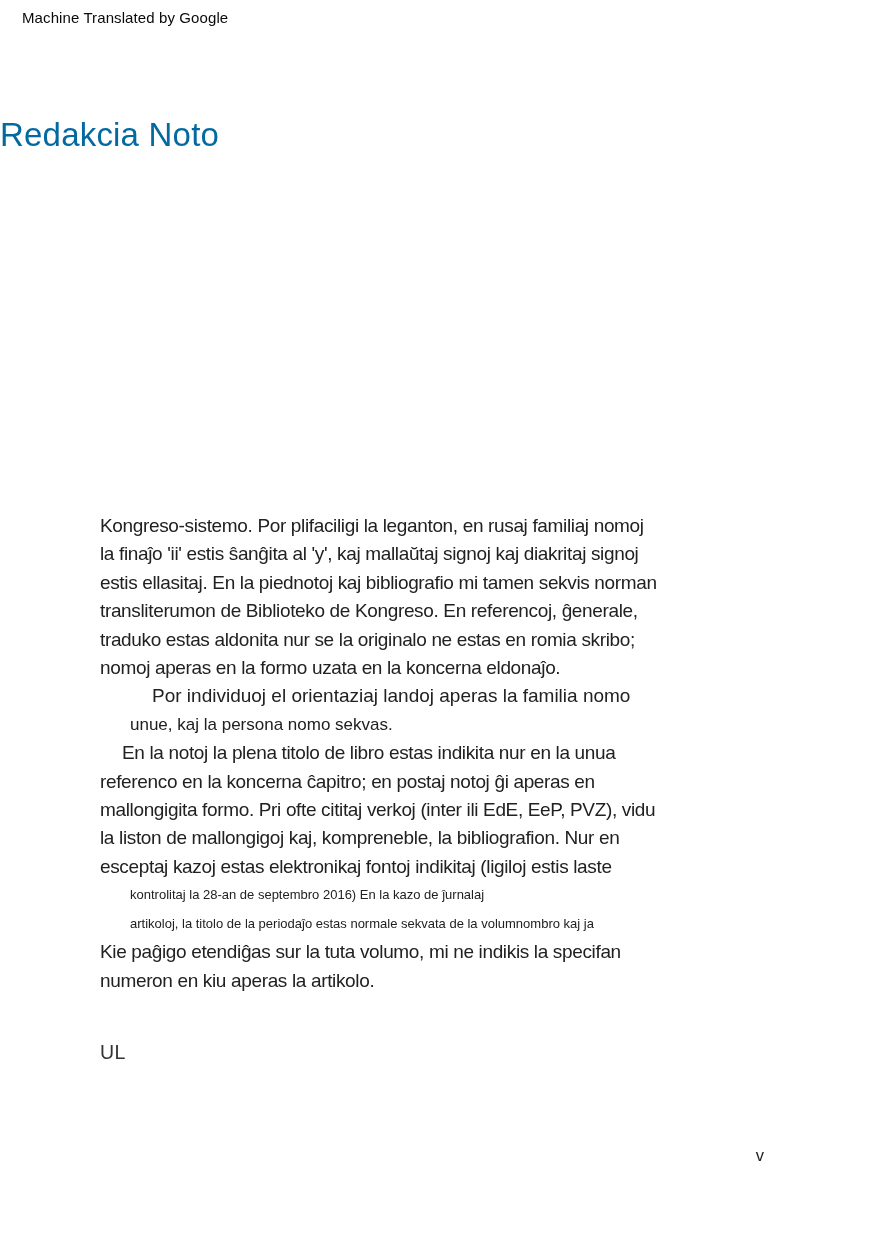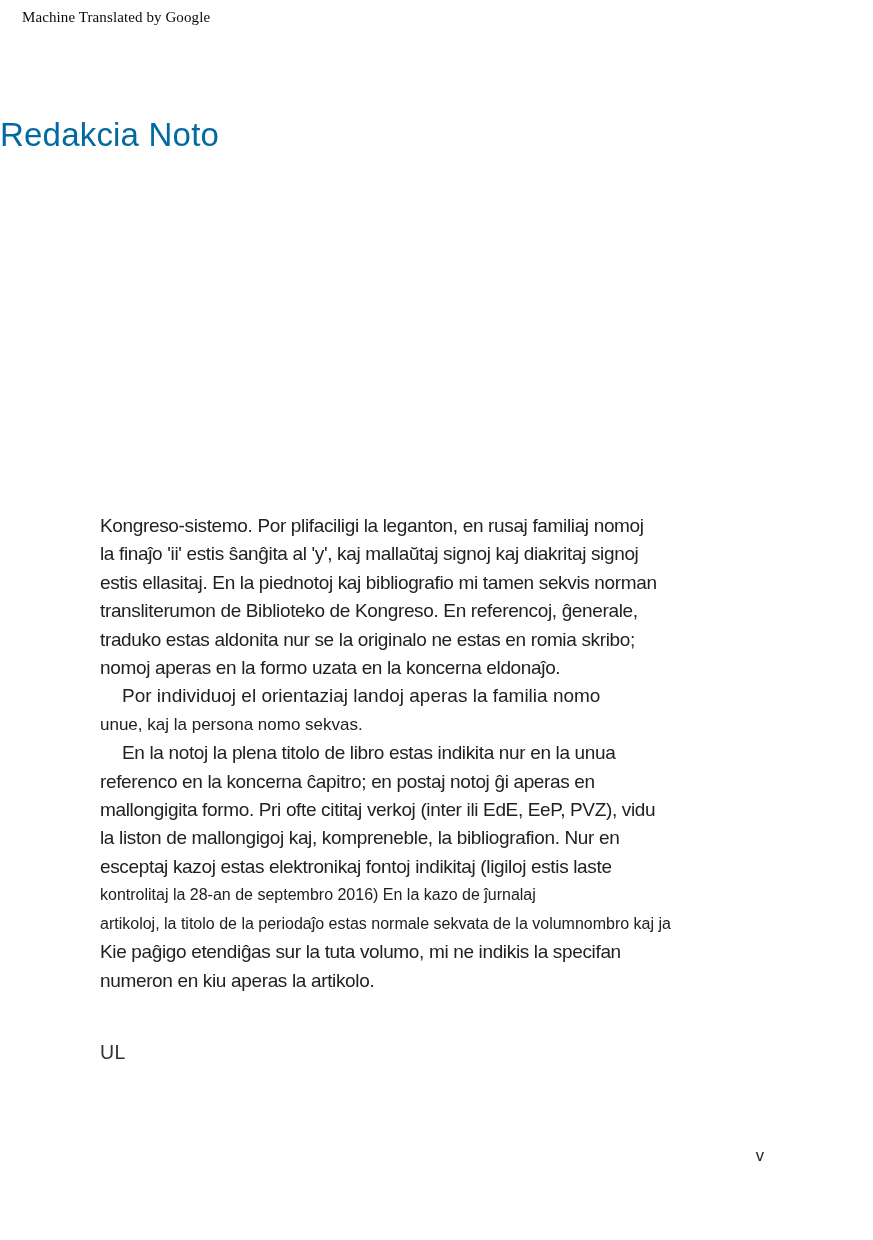--- a/index.html
+++ b/index.html
@@ -15,21 +15,20 @@
     overflow: hidden;
     font-family: "Liberation Sans", "DejaVu Sans", sans-serif;
   }
   .header-note {
     position: absolute;
     top: 9px;
     left: 22px;
     font-size: 15px;
     color: #0a0a0a;
     letter-spacing: 0.1px;
-    font-family: Liberation Serif, serif;
   }
   .doc-title {
     position: absolute;
     top: 116px;
     left: 0;
     width: 100%;
     text-align: left;
     font-size: 33px;
     color: #0369a1;
     letter-spacing: 0.2px;
@@ -41,23 +40,23 @@
     width: 773px;
   }
   .ln {
     font-size: 19px;
     line-height: 28.4px;
     color: #212121;
     letter-spacing: -0.35px;
     white-space: nowrap;
   }
   .ln.indent { padding-left: 22px; }
-  .ln.wide { letter-spacing: 0; }
+  .ln.wide { letter-spacing: 0; margin-left: 30px; }
   .ln.small { font-size: 17px; }
-  .ln.sz18 { font-size: 16px; }
+  .ln.sz18 { font-size: 13px; }
   .signature {
     position: absolute;
     top: 1041px;
     left: 100px;
     width: 652px;
     text-align: left;
     font-size: 19.5px;
     color: #333333;
     letter-spacing: 0.3px;
   }

